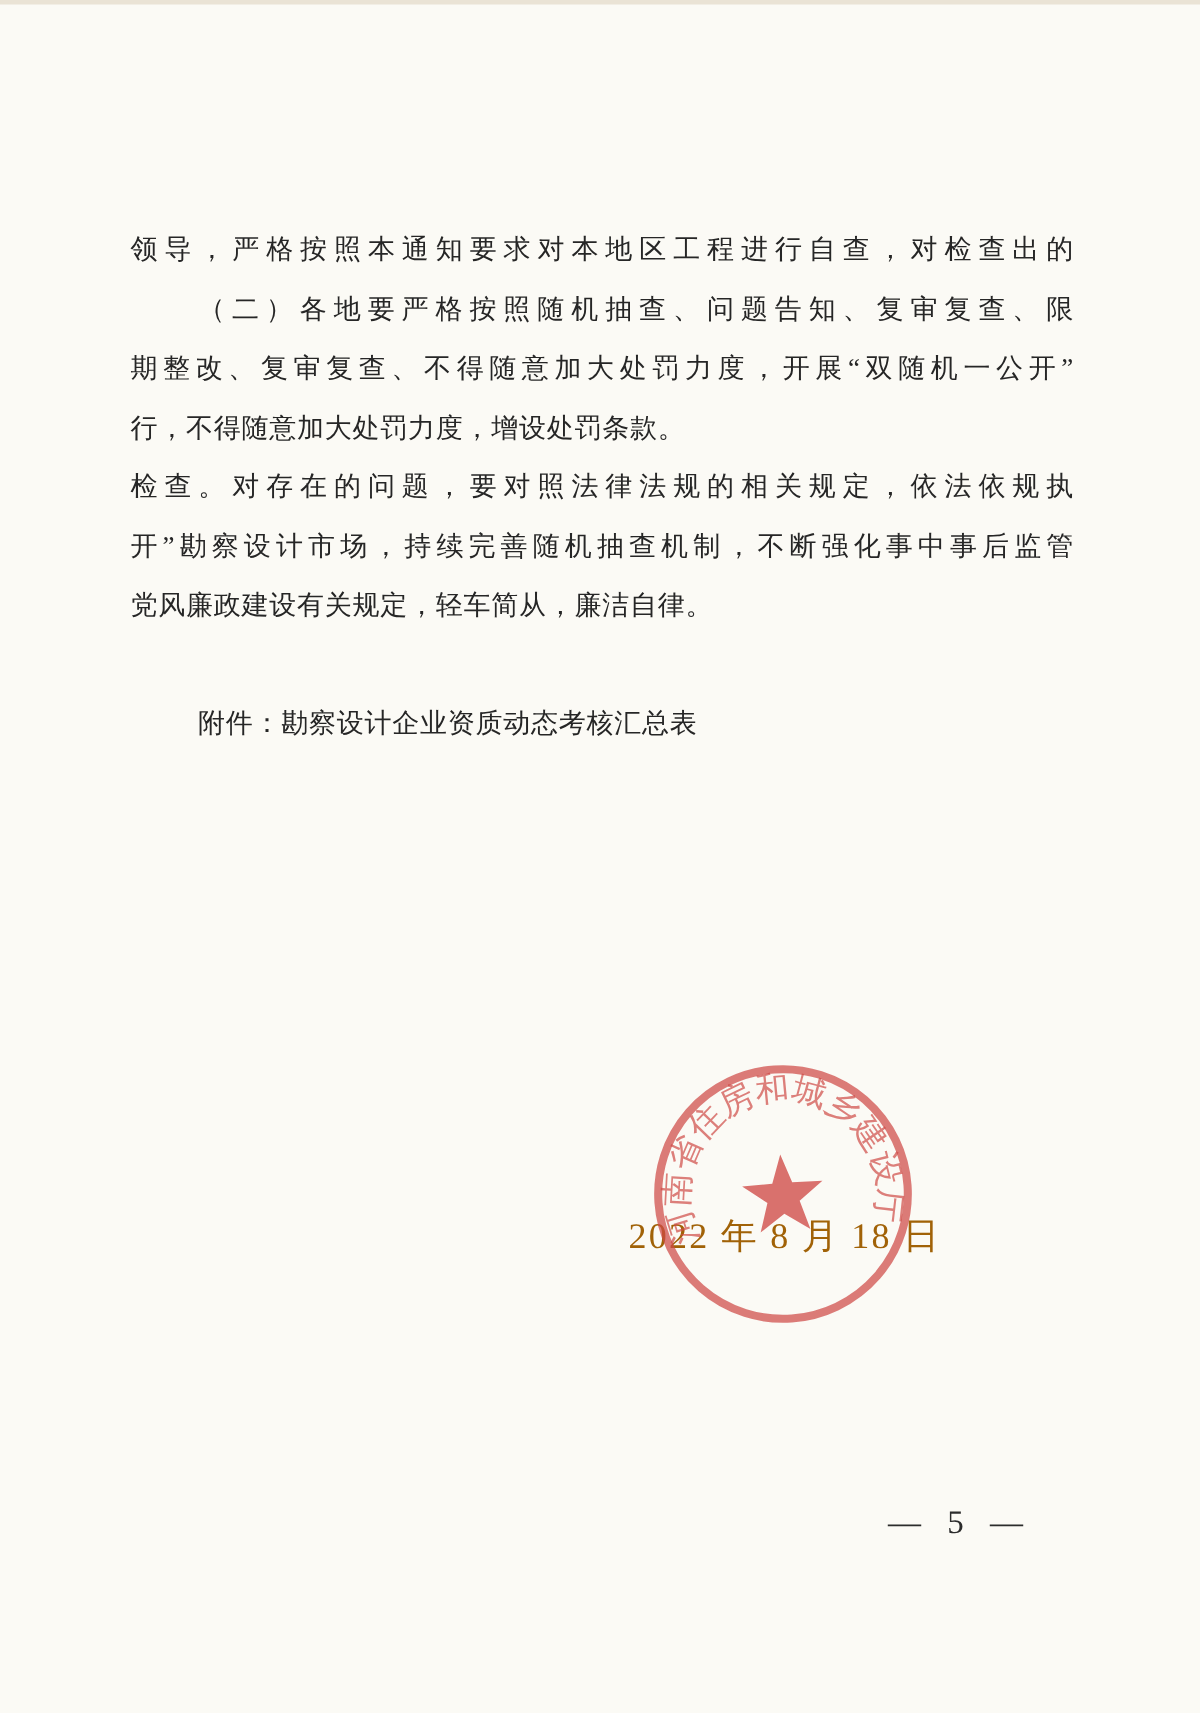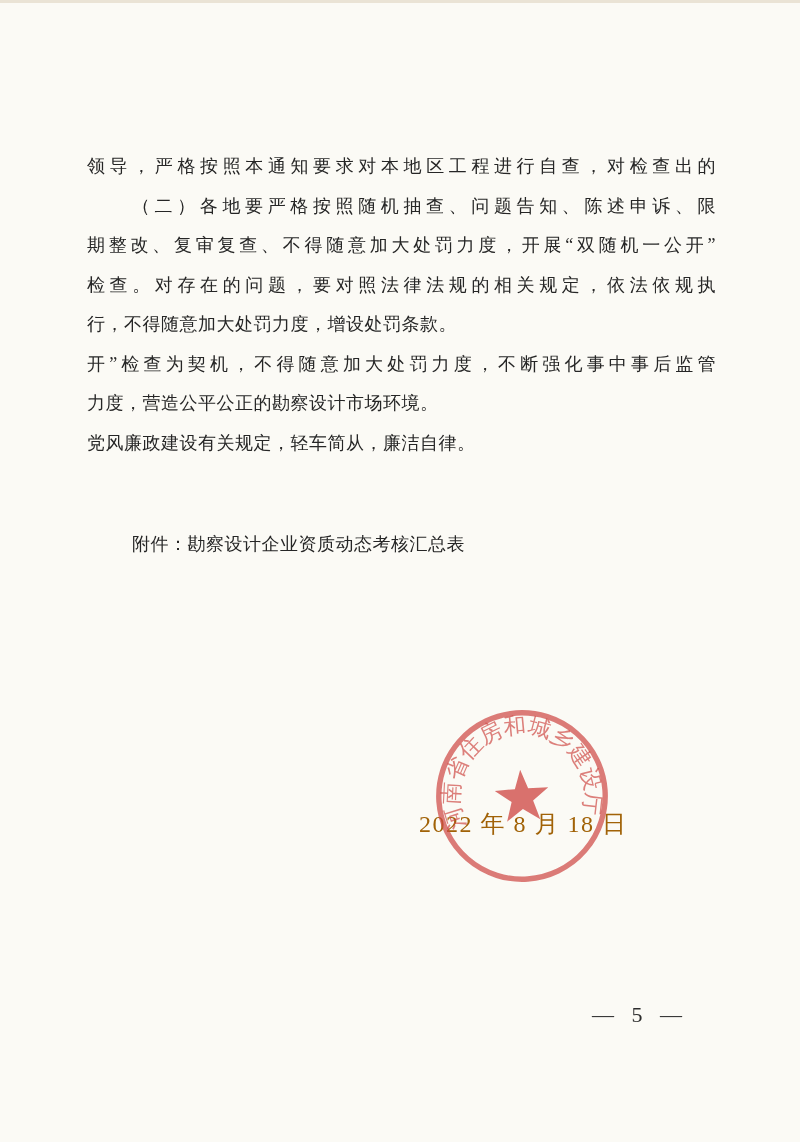--- a/index.html
+++ b/index.html
@@ -32,21 +32,21 @@
     color: #262626;
     letter-spacing: 0.5px;
     text-align: justify;
     white-space: nowrap;
   }
   .line.fill {
     white-space: normal;
     text-align-last: justify;
   }
   .line.indent { text-indent: 45px; }
-  .line.attachment { margin-top: 62px; }
+  .line.attachment { margin-top: 39px; }
 
   .signature-date {
     position: absolute;
     left: 419px; top: 808px;
     font-size: 24px;
     letter-spacing: 1.5px;
     color: #a16207;
     z-index: 1;
     white-space: nowrap;
   }
@@ -68,26 +68,25 @@
     white-space: nowrap;
   }
 </style>
 </head>
 <body>
 
 <div class="page">
 
   <main class="body-text">
     <p class="line fill">领导，严格按照本通知要求对本地区工程进行自查，对检查出的</p>
-    <p class="line fill indent">（二）各地要严格按照随机抽查、问题告知、陈述申诉、限</p>
+    <p class="line fill indent">（二）各地要严格按照随机抽查、问题告知、复审复查、限</p>
     <p class="line fill">期整改、复审复查、不得随意加大处罚力度，开展“双随机一公开”</p>
+    <p class="line">行，不得随意加大处罚力度，增设处罚条款。</p>
     <p class="line fill">检查。对存在的问题，要对照法律法规的相关规定，依法依规执</p>
-    <p class="line">行，不得随意加大处罚力度，增设处罚条款。</p>
-    <p class="line fill">开”检查为契机，不得随意加大处罚力度，不断强化事中事后监管</p>
-    <p class="line">力度，营造公平公正的勘察设计市场环境。</p>
+    <p class="line fill">开”勘察设计市场，持续完善随机抽查机制，不断强化事中事后监管</p>
     <p class="line">党风廉政建设有关规定，轻车简从，廉洁自律。</p>
     <p class="line indent attachment">附件：勘察设计企业资质动态考核汇总表</p>
   </main>
 
   <div class="signature-date">2022 年 8 月 18 日</div>
 
   <svg class="seal" viewBox="0 0 190 190">
     <circle cx="95" cy="95" r="85" fill="none" stroke-width="5.5" stroke-opacity="0.72" stroke="#cf4a46"></circle>
     <polygon points="95,68 101.8,87.5 122.4,87.9 106,100.4 112,120.1 95,108.4 78,120.1 84,100.4 67.6,87.9 88.2,87.5" fill-opacity="0.78" fill="#cf4a46"></polygon>
     <defs>

